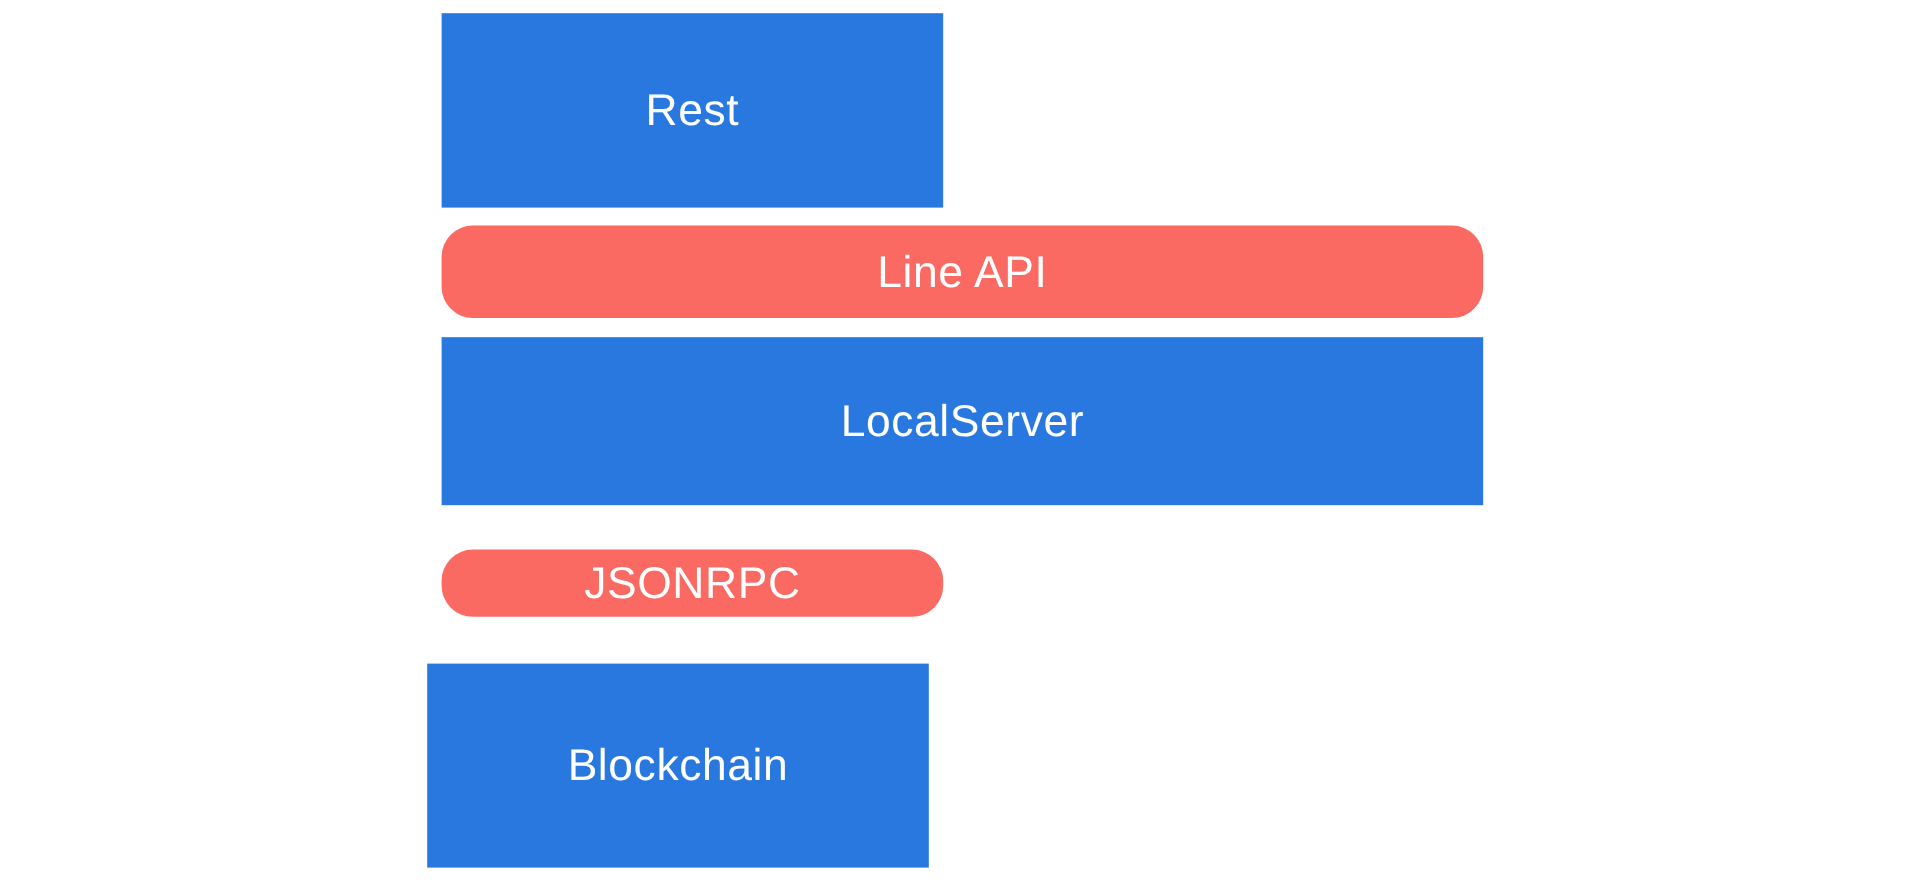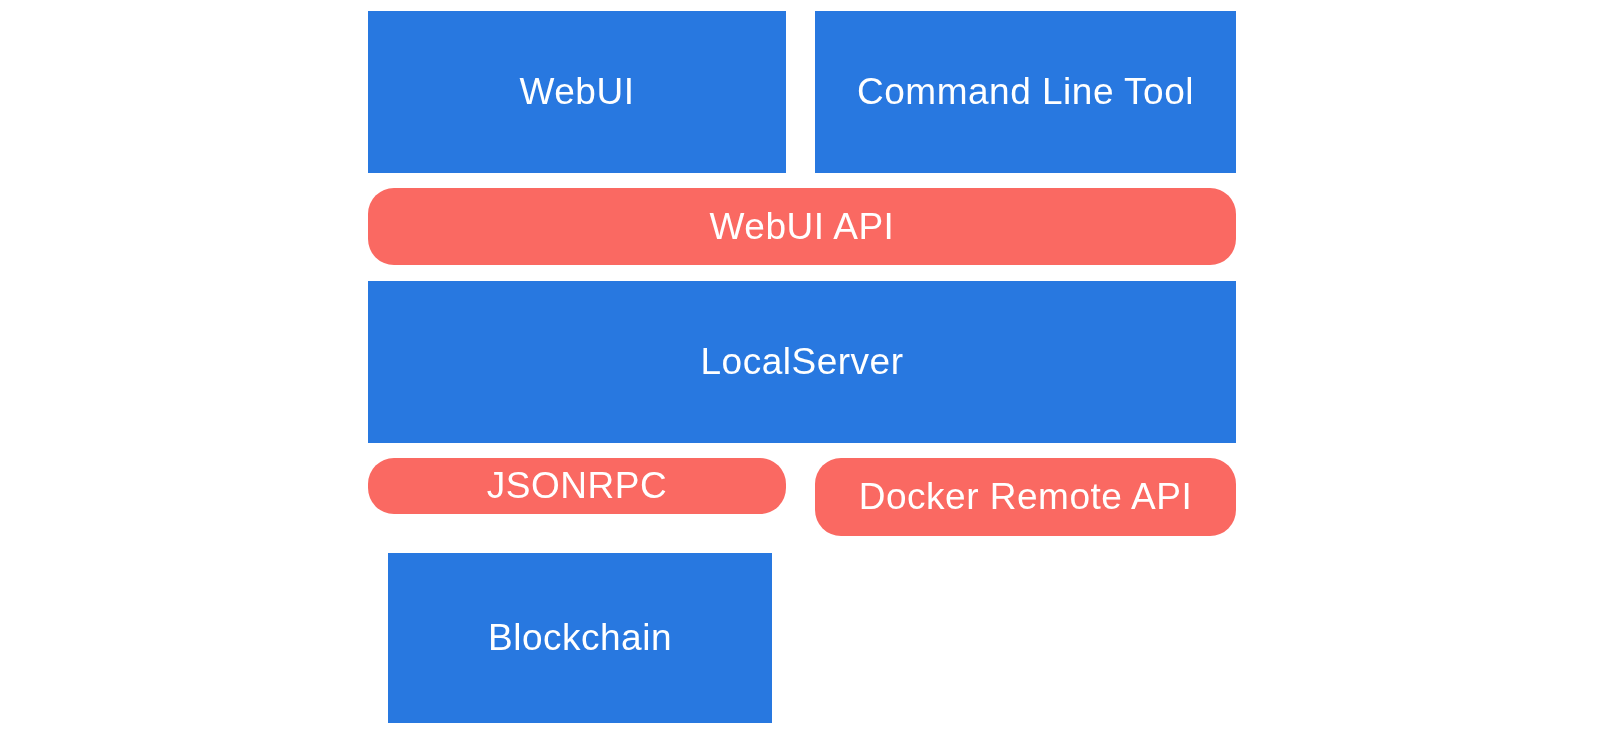--- a/index.html
+++ b/index.html
@@ -29,39 +29,37 @@
     letter-spacing: 0.5px;
     white-space: nowrap;
   }
   .component { background: var(--component); }
   .api { background: var(--api); border-radius: 26px; }
 
   
   .pos-webui      { left: 368px; top: 11px;  width: 418px; height: 162px; }
   .pos-cli        { left: 815px; top: 11px;  width: 421px; height: 162px; }
   .pos-rest       { left: 368px; top: 188px; width: 868px; height: 77px;  }
-  .pos-local      { left: 368px; top: 281px; width: 868px; height: 162px; }
+  .pos-local      { left: 368px; top: 281px; width: 868px; height: 140px; }
   .pos-jsonrpc    { left: 368px; top: 458px; width: 418px; height: 56px;  }
   .pos-dra        { left: 815px; top: 458px; width: 421px; height: 78px;  }
-  .pos-blockchain { left: 388px; top: 553px; width: 384px; height: 170px; }
+  .pos-blockchain { left: 356px; top: 553px; width: 418px; height: 170px; }
   .pos-docker     { left: 815px; top: 553px; width: 421px; height: 170px; }
 </style>
 </head>
 <body>
 
 <div class="canvas">
 
-  <div class="node component pos-webui">WebUI</div>
+  <div class="node component pos-webui">Rest</div>
 
-  <div class="node component pos-cli">Command Line Tool</div>
 
-  <div class="node api pos-rest">WebUI API</div>
+  <div class="node api pos-rest">Line API</div>
 
   <div class="node component pos-local">LocalServer</div>
 
   <div class="node api pos-jsonrpc">JSONRPC</div>
 
-  <div class="node api pos-dra">Docker Remote API</div>
 
   <div class="node component pos-blockchain">Blockchain</div>
 
 
 </div>
 
 </body></html>

